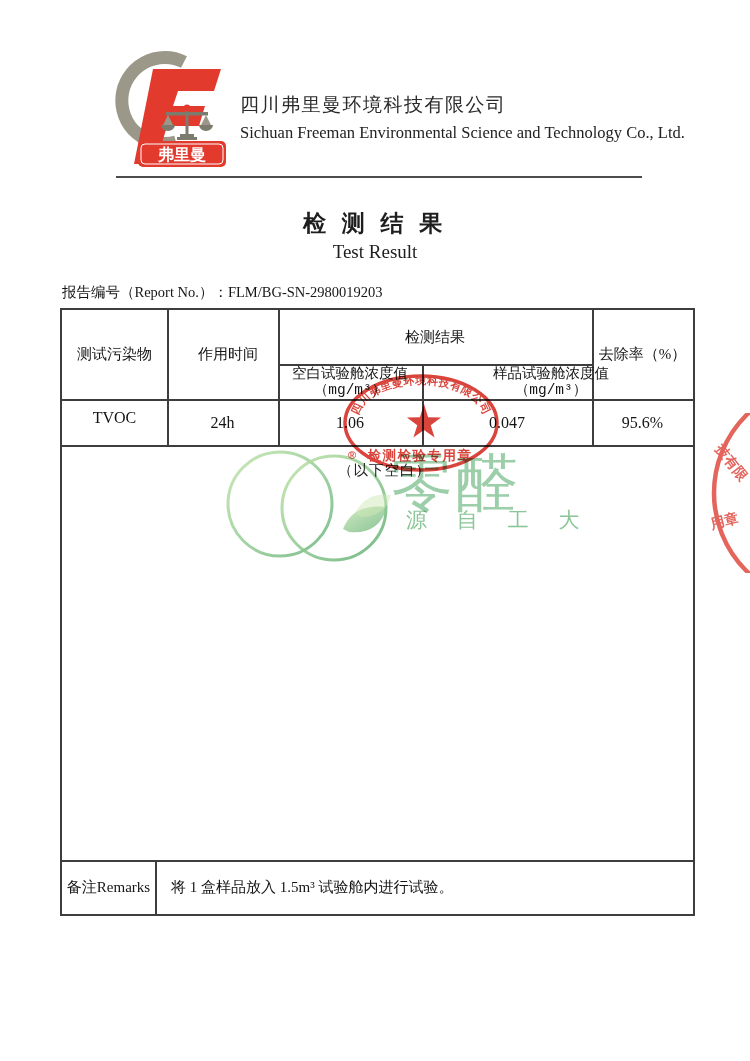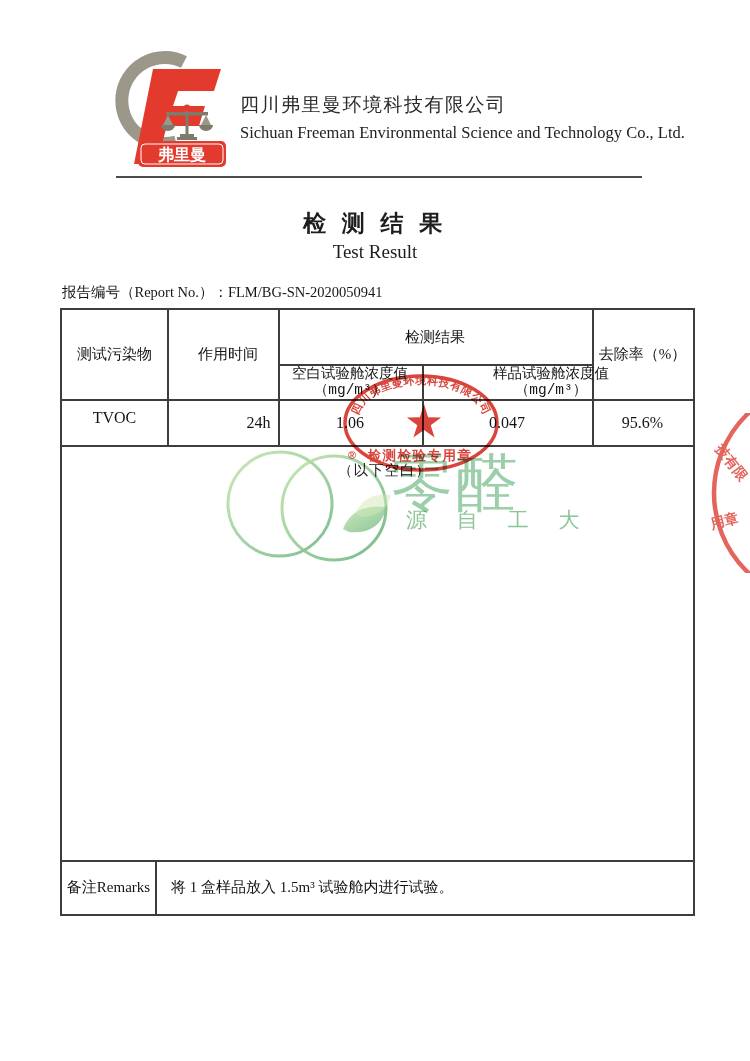--- a/index.html
+++ b/index.html
@@ -68,21 +68,21 @@
     <div class="company-cn">四川弗里曼环境科技有限公司</div>
     <div class="company-en">Sichuan Freeman Environmental Science and Technology Co., Ltd.</div>
   </div>
 
   <div class="abs head-rule"></div>
 
   <div class="abs title-cn">检 测 结 果</div>
   <div class="abs title-en">Test Result</div>
 
   <div class="abs report-line">
-    <span>报告编号（Report No.）：</span><span>FLM/BG-SN-2020050941</span>
+    <span>报告编号（Report No.）：</span><span>FLM/BG-SN-2980019203</span>
   </div>
 
   <div class="abs table-wrap">
 
     <div class="vl" style="left:105px;top:0;height:135px;"></div>
     <div class="vl" style="left:216px;top:0;height:135px;"></div>
     <div class="vl" style="left:360px;top:54px;height:81px;"></div>
     <div class="vl" style="left:530px;top:0;height:135px;"></div>
     <div class="hl" style="left:216px;top:54px;width:315px;"></div>
     <div class="hl" style="left:0;top:89px;width:631px;"></div>
@@ -97,21 +97,21 @@
       <span>空白试验舱浓度值</span>
       <span>（mg/m³）</span>
     </div>
     <div class="cell subhead" style="left:360px;top:54px;width:170px;height:35px;margin-left:44px;">
       <span>样品试验舱浓度值</span>
       <span>（mg/m³）</span>
     </div>
     <div class="cell" style="left:530px;top:0;width:101px;height:89px;">去除率（%）</div>
 
     <div class="cell data" style="left:0;top:89px;width:105px;height:36px;">TVOC</div>
-    <div class="cell data" style="left:105px;top:89px;width:111px;height:46px;padding-left:36px;">24h</div>
+    <div class="cell data" style="left:105px;top:89px;width:111px;height:46px;">24h</div>
     <div class="cell data" style="left:216px;top:89px;width:144px;height:46px;">1.06</div>
     <div class="cell data" style="left:360px;top:89px;width:170px;height:46px;">0.047</div>
     <div class="cell data" style="left:530px;top:89px;width:101px;height:46px;">95.6%</div>
 
     <div class="cell remarks-label" style="left:0;top:550px;width:93px;height:54px;">
       <span>备注</span>
       <span>Remarks</span>
     </div>
     <div class="cell left" style="left:93px;top:550px;width:522px;height:54px;padding-left:16px;">将 1 盒样品放入 1.5m³ 试验舱内进行试验。</div>
   </div>

